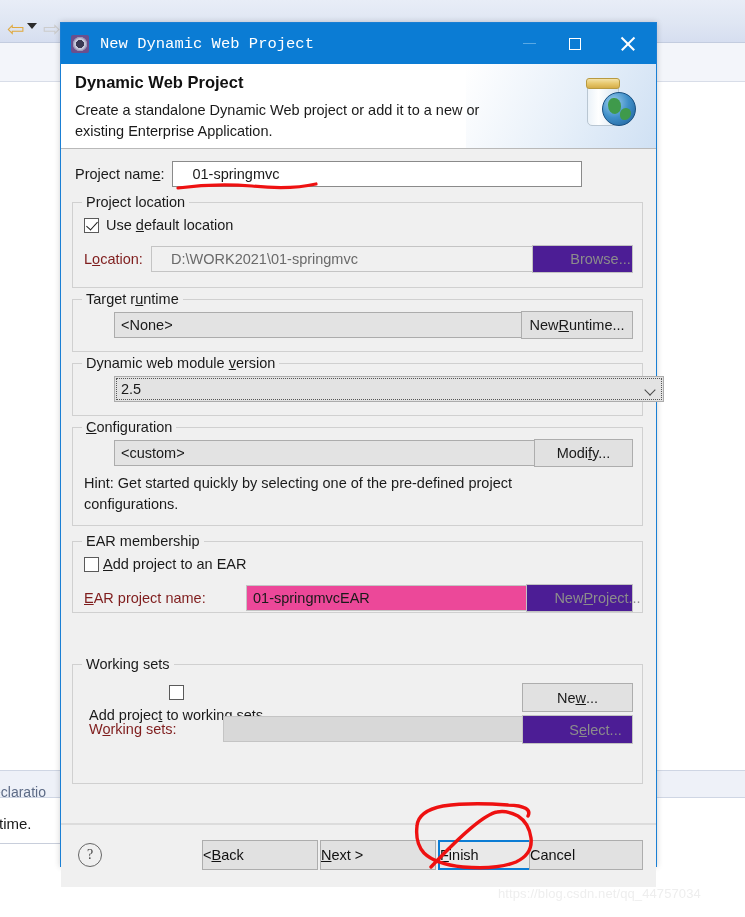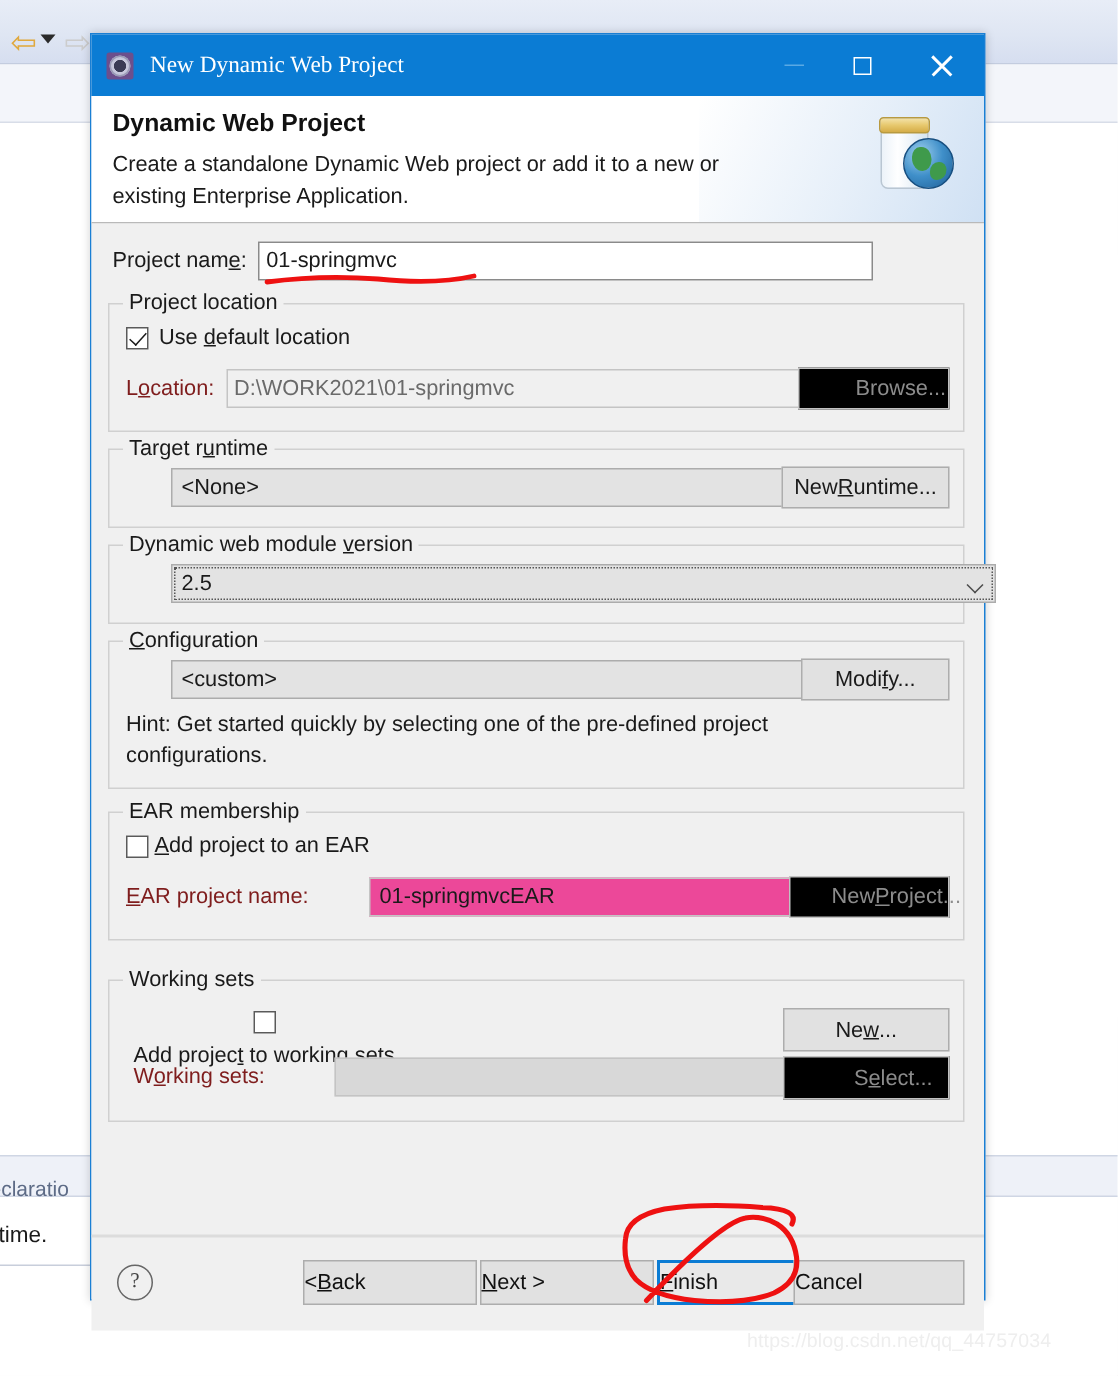--- a/index.html
+++ b/index.html
@@ -125,21 +125,21 @@
     left: 2px; top: 2px;
     width: 14px; height: 14px;
     border-radius: 50%;
     background: radial-gradient(circle at 50% 50%, #3b3b55 0%, #3b3b55 40%, #c9c9dd 42%, #b8b8d0 100%);
     box-shadow: 0 0 0 1px #9a9ab6 inset;
   }
   #title-text {
     margin-left: 11px;
     color: #ffffff;
     font-size: 15.5px;
-    font-family: Liberation Serif, serif;
+    font-family: Liberation Mono, monospace;
     white-space: nowrap;
   }
   .win-btn {
     position: absolute;
     top: 0;
     width: 46px;
     height: 41px;
     display: flex;
     align-items: center;
     justify-content: center;
@@ -276,21 +276,21 @@
   u.mn { text-decoration: underline; }
 
   .textinput {
     box-sizing: border-box;
     height: 26px;
     background: #ffffff;
     border: 1px solid #8a8a8a;
     font-size: 14.5px;
     color: #1a1a1a;
     font-family: "Liberation Sans", sans-serif;
-    padding: 2px 4px;
+    padding: 2px 19px;
     line-height: 20px;
     display: flex;
     align-items: center;
     outline: none;
   }
   .textinput.caret {
     border-left: 1px solid #8a8a8a;
   }
   .textinput.disabled {
     background: #f0f0f0;
@@ -395,21 +395,21 @@
     border: 1px solid #adadad;
     font-size: 14.5px;
     color: #1a1a1a;
     font-family: "Liberation Sans", sans-serif;
     display: flex;
     align-items: center;
     justify-content: center;
     cursor: default;
     white-space: nowrap;
   }
-  .btn.disabled { color: #8c8c8c; background: #000000; border-color: #c2c2c2; padding-left: 36px; }
+  .btn.disabled { color: #8c8c8c; background: #4c1d95; border-color: #c2c2c2; padding-left: 36px; }
 
   .hint {
     position: absolute;
     font-size: 14.5px;
     color: #1a1a1a;
     font-family: "Liberation Sans", sans-serif;
     white-space: nowrap;
   }
 
   
@@ -554,37 +554,37 @@
       <span class="group-title"><u class="mn">C</u>onfiguration</span>
       <div class="combo" style="left:10px; top:12px; width:444px;">
         <span>&lt;custom&gt;</span>
         <span class="chev"></span>
       </div>
       <div class="btn" style="left:461px; top:11px; width:99px;">Modi<u class="mn">f</u>y...</div>
       <span class="hint" style="left:11px; top:47px;">Hint: Get started quickly by selecting one of the pre-defined project</span>
       <span class="hint" style="left:11px; top:68px;">configurations.</span>
     </div>
 
-    <div class="group" style="left:11px; top:392px; width:571px; height:86px;">
+    <div class="group" style="left:11px; top:392px; width:571px; height:72px;">
       <span class="group-title">EAR membership</span>
 
       <div class="cbwrap" style="left:11px; top:14px; gap:4px;">
         <span class="cbox"></span>
         <span class="lbl"><u class="mn">A</u>dd project to an EAR</span>
       </div>
 
       <span class="lbl dim" style="position:absolute; left:11px; top:48px;"><u class="mn">E</u>AR project name:</span>
       <div class="combo white" style="left:142px; top:43px; width:303px;">
         <span>01-springmvcEAR</span>
         <span class="chev"></span>
       </div>
       <div class="btn disabled" style="left:453px; top:42px; width:107px;">New <u class="mn">P</u>roject...</div>
     </div>
 
-    <div class="group" style="left:11px; top:504px; width:571px; height:95px;text-align:center;">
+    <div class="group" style="left:11px; top:515px; width:571px; height:120px;text-align:center;">
       <span class="group-title">Working sets</span>
 
       <div class="cbwrap" style="left:16px; top:20px; gap:7px;flex-direction:column;">
         <span class="cbox"></span>
         <span class="lbl">Add projec<u class="mn">t</u> to working sets</span>
       </div>
       <div class="btn" style="left:449px; top:18px; width:111px; height:29px;">Ne<u class="mn">w</u>...</div>
 
       <span class="lbl dim" style="position:absolute; left:16px; top:56px;">W<u class="mn">o</u>rking sets:</span>
       <div class="combo disabled" style="left:119px; top:51px; width:325px;">

